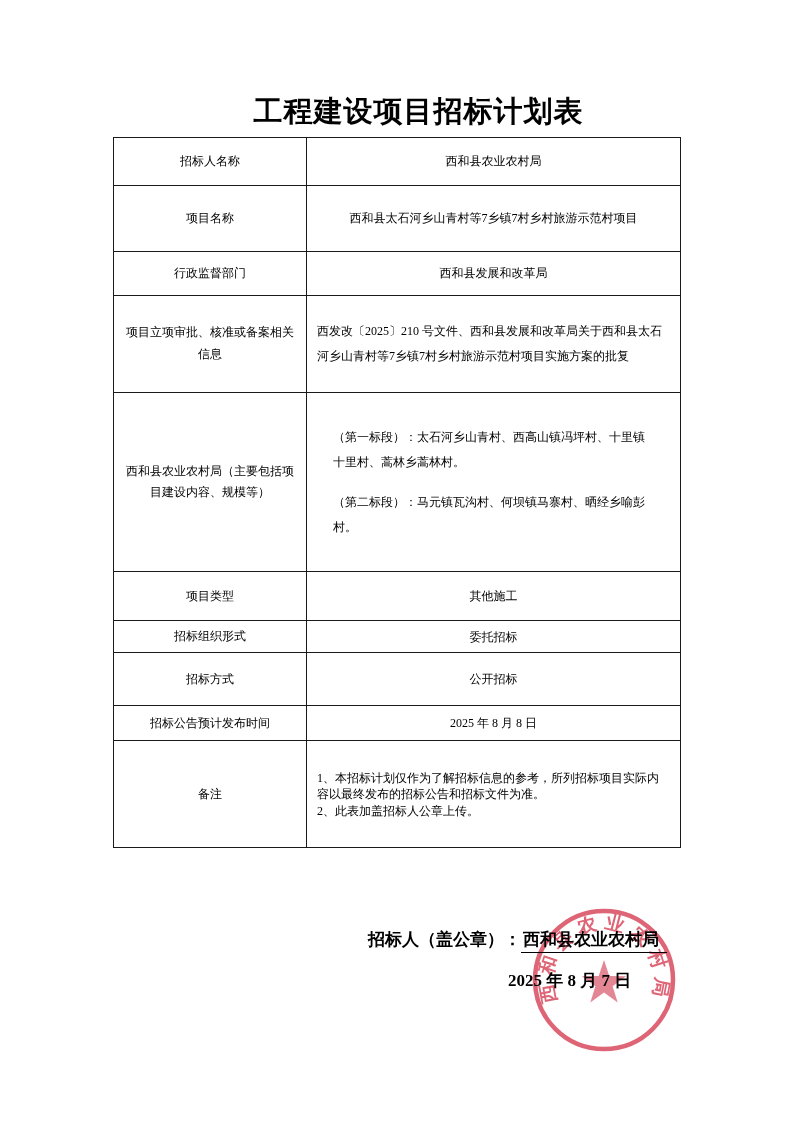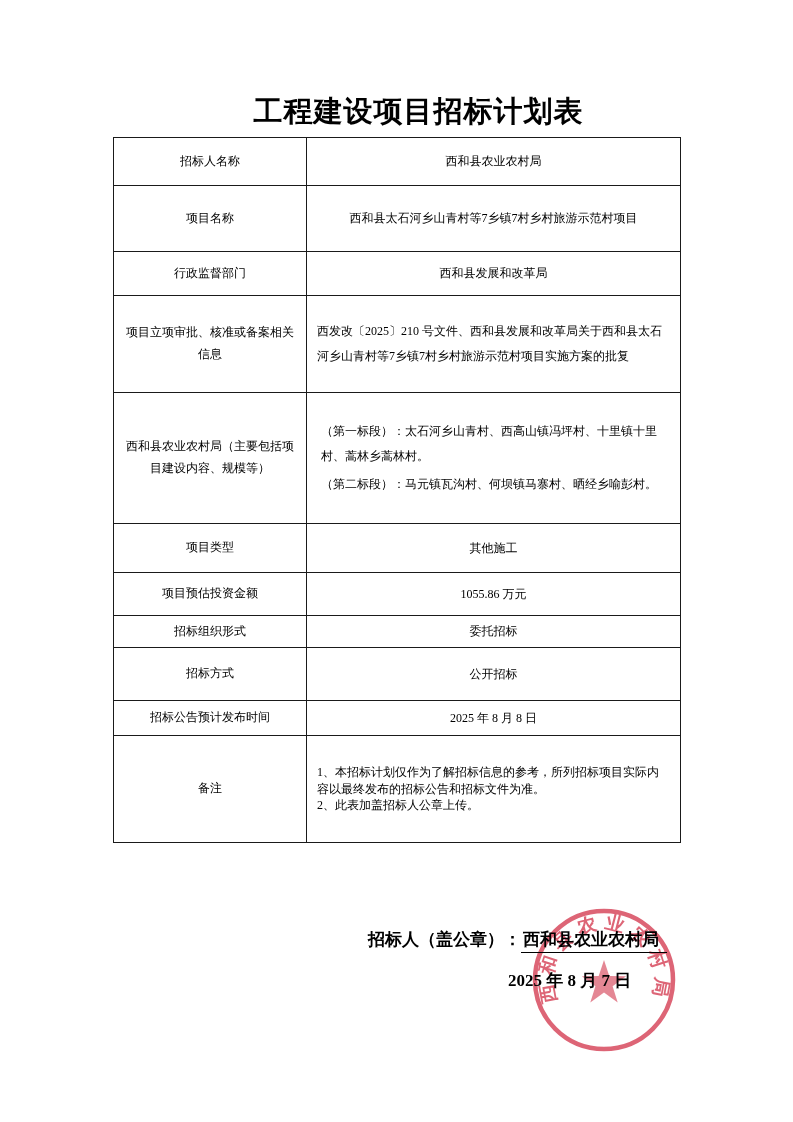--- a/index.html
+++ b/index.html
@@ -55,21 +55,21 @@
   .value-center {
     text-align: center;
     padding: 2px 2px;
     line-height: 2.05;
   }
   .value-left {
     text-align: left;
     padding: 16px 10px;
     line-height: 2.05;
   }
-  .value-left .para { margin: 4px; }
+  .value-left .para { margin: 16px; }
   .value-remark {
     text-align: left;
     padding: 20px 10px;
     line-height: 1.38;
   }
   .value-remark .para { margin: 0; }
   .signature-line {
     position: absolute;
     top: 928px;
     left: 368px;
@@ -140,24 +140,20 @@
         <td class="label-cell">西和县农业农村局（主要包括项目建设内容、规模等）</td>
         <td class="value-left">
           <p class="para">（第一标段）：太石河乡山青村、西高山镇冯坪村、十里镇十里村、蒿林乡蒿林村。</p>
           <p class="para">（第二标段）：马元镇瓦沟村、何坝镇马寨村、晒经乡喻彭村。</p>
         </td>
       </tr>
       <tr style="height:49px">
         <td class="label-cell">项目类型</td>
         <td class="value-center">其他施工</td>
       </tr>
-      <tr style="height:43px">
-        <td class="label-cell">项目预估投资金额</td>
-        <td class="value-center">1055.86 万元</td>
-      </tr>
       <tr style="height:32px">
         <td class="label-cell">招标组织形式</td>
         <td class="value-center">委托招标</td>
       </tr>
       <tr style="height:53px">
         <td class="label-cell">招标方式</td>
         <td class="value-center">公开招标</td>
       </tr>
       <tr style="height:35px">
         <td class="label-cell">招标公告预计发布时间</td>

